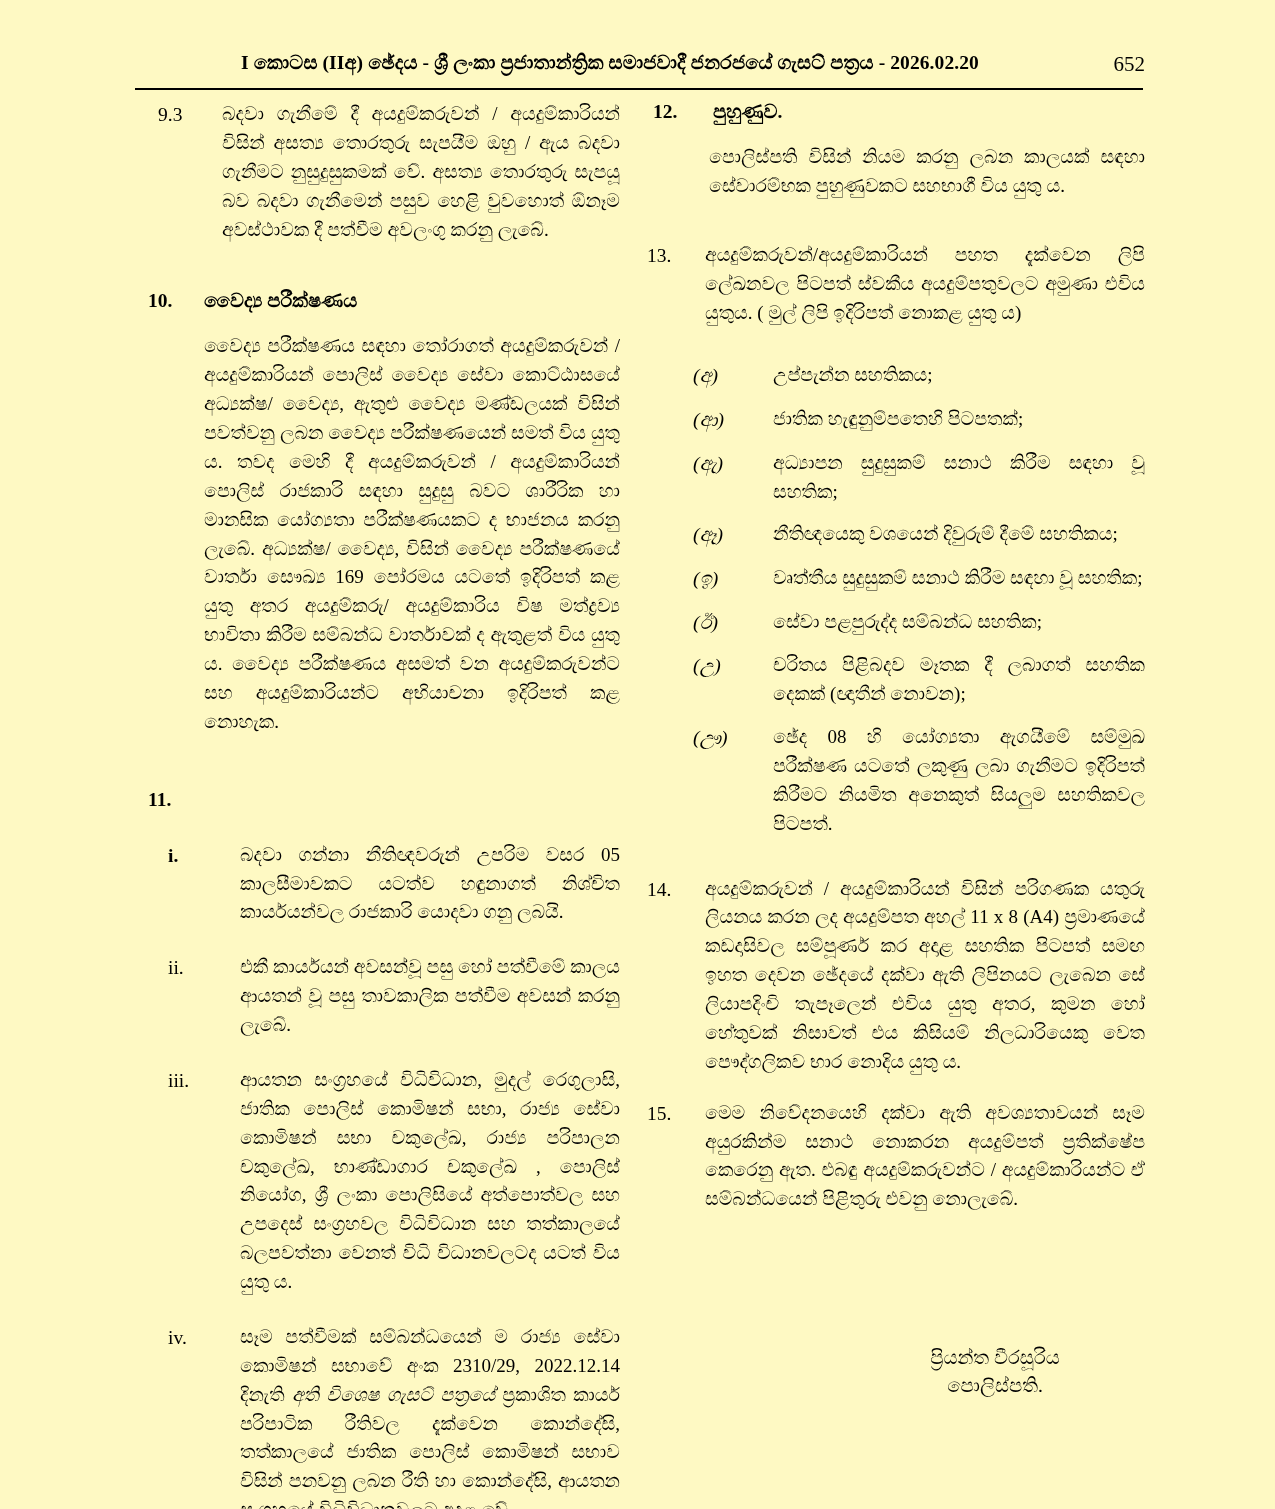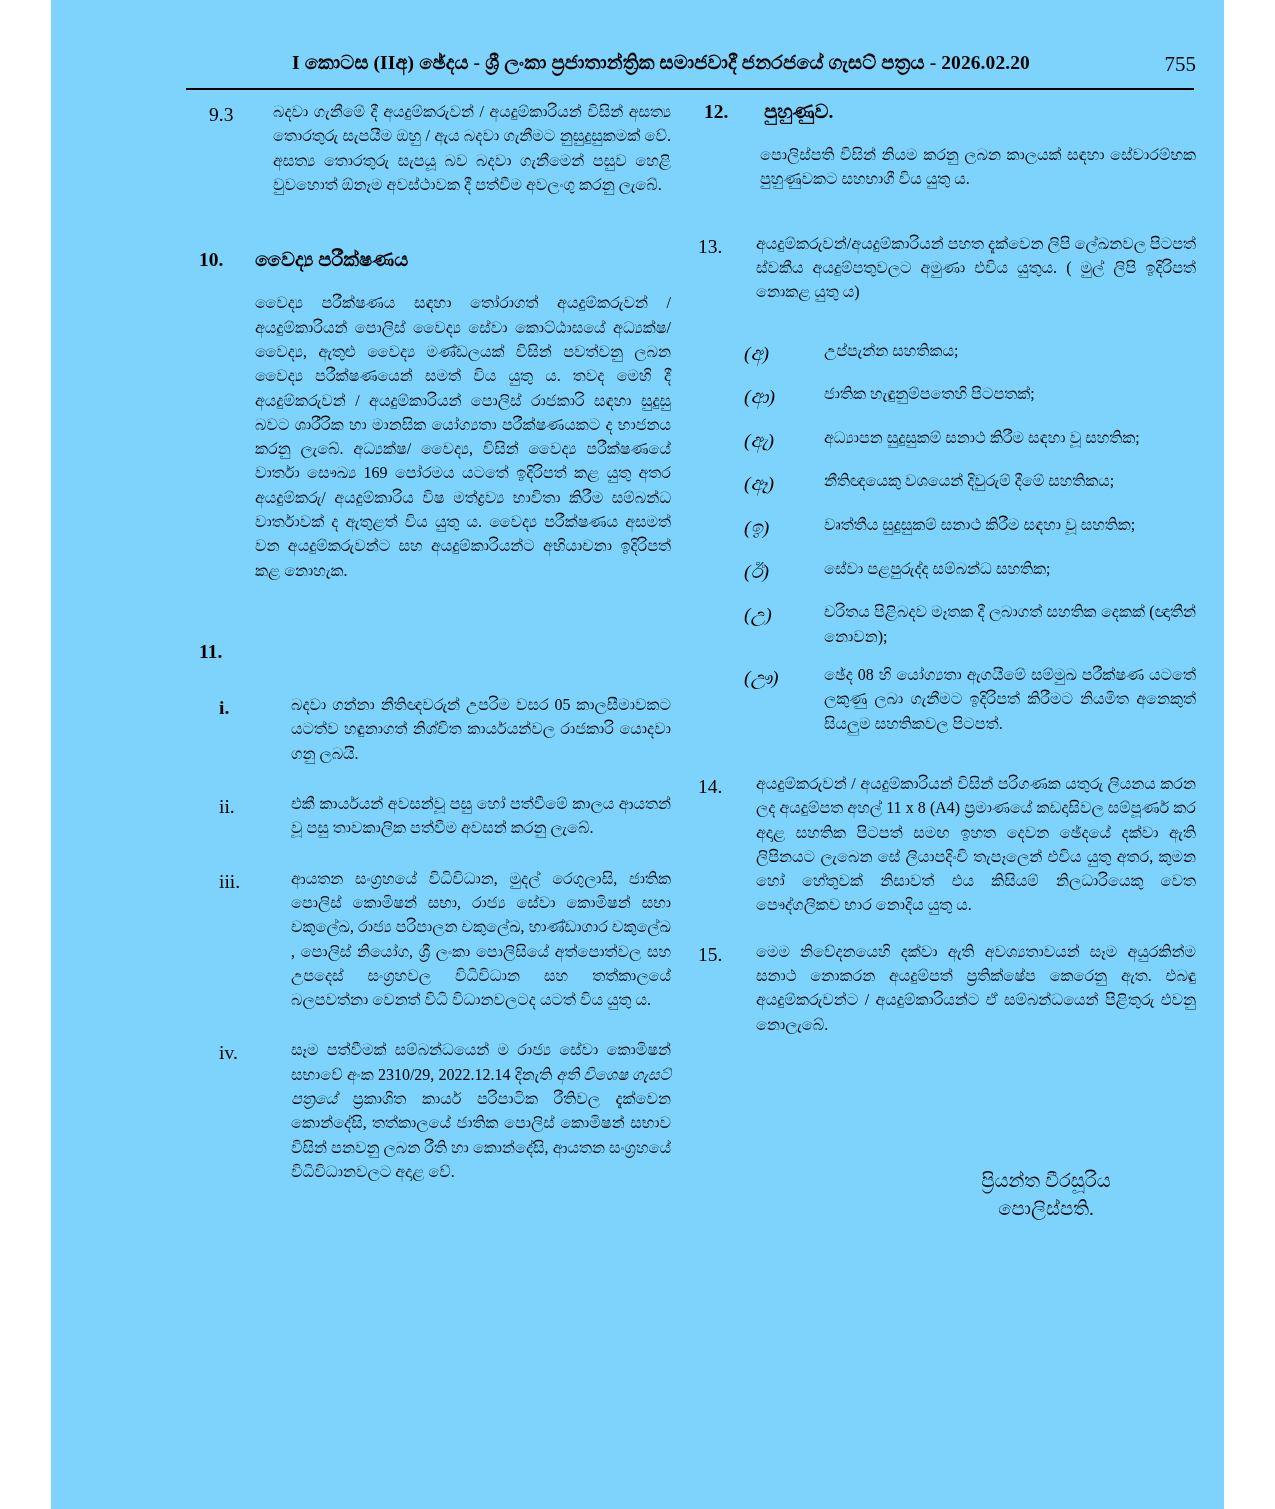--- a/index.html
+++ b/index.html
@@ -2,24 +2,24 @@
 <html><head>
 <meta charset="utf-8">
 <style>
   html, body {
     margin: 0;
     padding: 0;
     background: #ffffff;
   }
   .page {
     position: relative;
-    width: 1173px;
+    width: 1275px;
     height: 1509px;
     margin: 0 auto;
-    background: #7dd3fc;
+    background: #fef9c3;
     font-family: "Liberation Serif", "DejaVu Serif", serif;
     color: #000000;
     box-sizing: border-box;
     overflow: hidden;
   }
 
   
   .header {
     position: absolute;
     top: 52px;
@@ -58,21 +58,21 @@
   .col {
     position: absolute;
     top: 100px;
     box-sizing: border-box;
   }
   .col-left  { left: 140px; width: 480px; }
   .col-right { left: 645px; width: 500px; }
 
   
   .body-text {
-    font-size: 16px;
+    font-size: 19px;
     line-height: 1.52;
     text-align: justify;
     text-justify: inter-word;
     hyphens: none;
   }
 
   
   .num-item {
     position: relative;
     display: flex;
@@ -120,21 +120,21 @@
     font-style: italic;
   }
   .letter-item .body { flex: 1 1 auto; margin-left: 12px; }
 
   
   .section-head {
     display: flex;
     align-items: baseline;
     font-weight: bold;
     font-size: 19.5px;
-    margin-top: 18px;
+    margin-top: 12px;
     margin-bottom: 20px;
   }
   .section-head .sh-num   { flex: 0 0 56px; padding-left: 8px; }
   .section-head .sh-num-w { flex: 0 0 60px; padding-left: 8px; }
   .section-head .sh-label { flex: 1 1 auto; }
 
   
   .indent-para {
     padding-left: 64px;
     margin-bottom: 18px;
@@ -164,21 +164,21 @@
   }
   .signature div { white-space: nowrap; }
 </style>
 </head>
 <body>
 
 <div class="page">
 
   <div class="header">
     <div class="header-title">I කොටස (IIඅ) ඡේදය - ශ්‍රී ලංකා ප්‍රජාතාන්ත්‍රික සමාජවාදී ජනරජයේ ගැසට් පත්‍රය - 2026.02.20</div>
-    <div class="header-page-number">755</div>
+    <div class="header-page-number">652</div>
   </div>
   <div class="header-rule"></div>
 
   <div class="col col-left">
 
     <div class="num-item">
       <div class="num num-9">9.3</div>
       <div class="body body-text">බදවා ගැනීමේ දී අයදුම්කරුවන් / අයදුම්කාරියන් විසින් අසත්‍ය තොරතුරු සැපයීම ඔහු / ඇය බදවා ගැනීමට නුසුදුසුකමක් වේ. අසත්‍ය තොරතුරු සැපයූ බව බදවා ගැනීමෙන් පසුව හෙළි වුවහොත් ඕනෑම අවස්ථාවක දී පත්වීම අවලංගු කරනු ලැබේ.</div>
     </div>
 

